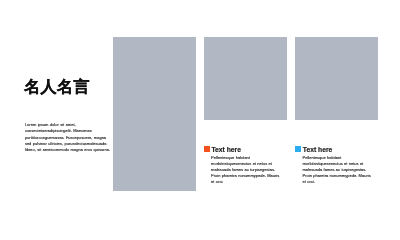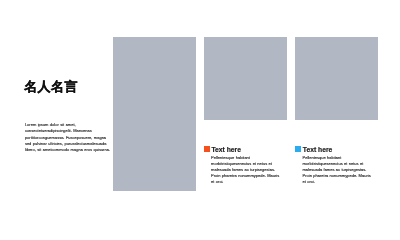--- a/index.html
+++ b/index.html
@@ -5,21 +5,21 @@
   html,body{margin:0;padding:0;}
   body{width:400px;height:225px;background:#ffffff;overflow:hidden;
        font-family:"Liberation Sans",sans-serif;-webkit-font-smoothing:antialiased;}
   .slide{position:relative;width:400px;height:225px;background:#fff;overflow:hidden;}
 
   .ph{position:absolute;background:#b1b8c3;}
   #ph1{left:113px;top:37px;width:82.5px;height:153.5px;}
   #ph2{left:204px;top:37px;width:82.6px;height:82.7px;}
   #ph3{left:295px;top:37px;width:82.6px;height:82.7px;}
 
-  #title{position:absolute;left:24.2px;top:79.5px;font-size:13px;font-weight:700;
+  #title{position:absolute;left:24.2px;top:79.5px;font-size:16px;font-weight:700;
          color:#111111;letter-spacing:0.4px;line-height:13.4px;
          -webkit-text-stroke:0.3px #111111;white-space:nowrap;}
 
   #lead{position:absolute;left:24.9px;top:122px;width:87px;font-size:4.0px;
         line-height:6.25px;color:#242424;-webkit-text-stroke:0.12px #242424;word-spacing:0.35px;}
 
   .col{position:absolute;width:83px;}
   #col1{left:203.6px;top:145.6px;}
   #col2{left:295.0px;top:145.6px;}
 

